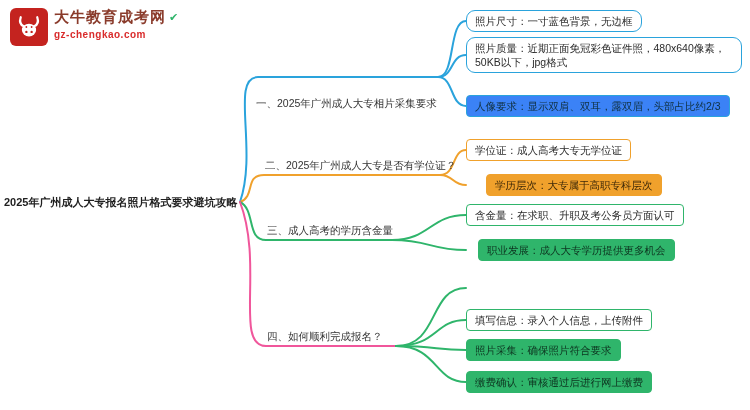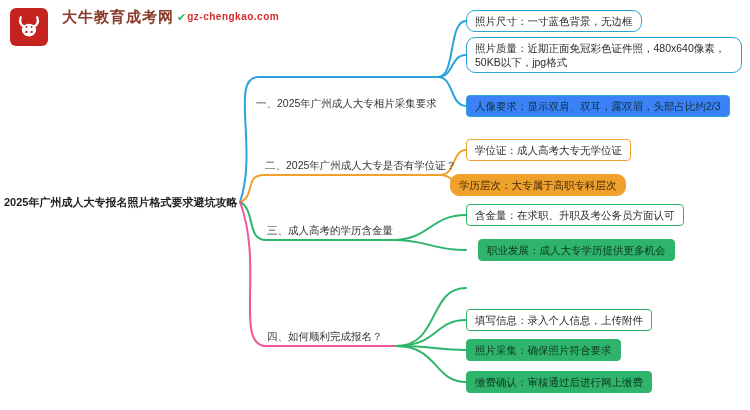--- a/index.html
+++ b/index.html
@@ -11,21 +11,21 @@
   svg.links path { fill:none; stroke-width:2; stroke-linecap:round; }
   .s-blue   { stroke:#2aa3dc; }
   .s-orange { stroke:#f0a12c; }
   .s-green  { stroke:#2fb56b; }
   .s-pink   { stroke:#f0569b; }
 
   
   .logo { position:absolute; left:10px; top:8px; display:flex; gap:6px; align-items:flex-start; }
   .logo-badge { width:38px; height:38px; background:#c4231f; border-radius:6px;
                 display:flex; align-items:center; justify-content:center; flex:0 0 auto; }
-  .logo-text { display:flex; flex-direction:row;margin-left:8px; }
+  .logo-text { display:flex; flex-direction:column; }
   .logo-name-row { display:flex; align-items:center; font-size:15px; font-weight:bold;
                    color:#8a3b2b; letter-spacing:1px; line-height:18px; }
   .logo-check { color:#2fb56b; font-size:11px; margin-left:3px; font-weight:bold; }
   .logo-url { font-size:10px; color:#d92b2b; font-weight:bold; letter-spacing:.5px; margin-top:3px; }
 
   
   .root-node { position:absolute; left:4px; top:195px; font-size:11px; font-weight:bold;
                color:#1f1f1f; white-space:nowrap; }
   .branch { position:absolute; font-size:10.5px; color:#333; white-space:nowrap; }
   .leaf { position:absolute; font-size:10.5px; line-height:14px; color:#2b2b2b;
@@ -92,21 +92,21 @@
   <div class="branch" style="left:256px; top:61px;margin-top:36px;">一、2025年广州成人大专相片采集要求</div>
   <div class="branch" style="left:265px; top:159px;">二、2025年广州成人大专是否有学位证？</div>
   <div class="branch" style="left:267px; top:224px;">三、成人高考的学历含金量</div>
   <div class="branch" style="left:267px; top:330px;">四、如何顺利完成报名？</div>
 
   <div class="leaf bd-blue" style="left:466px; top:10px;">照片尺寸：一寸蓝色背景，无边框</div>
   <div class="leaf bd-blue wrap" style="left:466px; top:37px;">照片质量：近期正面免冠彩色证件照，480x640像素，50KB以下，jpg格式</div>
   <div class="leaf fill-blue" style="left:466px; top:95px;">人像要求：显示双肩、双耳，露双眉，头部占比约2/3</div>
 
   <div class="leaf bd-orange" style="left:466px; top:139px;">学位证：成人高考大专无学位证</div>
-  <div class="leaf fill-orange" style="left:450px; top:174px;border-radius:9px;">学历层次：大专属于高职专科层次</div>
+  <div class="leaf fill-orange" style="left:486px; top:174px;">学历层次：大专属于高职专科层次</div>
 
   <div class="leaf bd-green" style="left:466px; top:204px;">含金量：在求职、升职及考公务员方面认可</div>
   <div class="leaf fill-green" style="left:478px; top:239px;">职业发展：成人大专学历提供更多机会</div>
 
   <div class="leaf bd-green" style="left:466px; top:309px;">填写信息：录入个人信息，上传附件</div>
   <div class="leaf fill-green" style="left:466px; top:339px;">照片采集：确保照片符合要求</div>
   <div class="leaf fill-green" style="left:466px; top:371px;">缴费确认：审核通过后进行网上缴费</div>
 
 </div>
 

